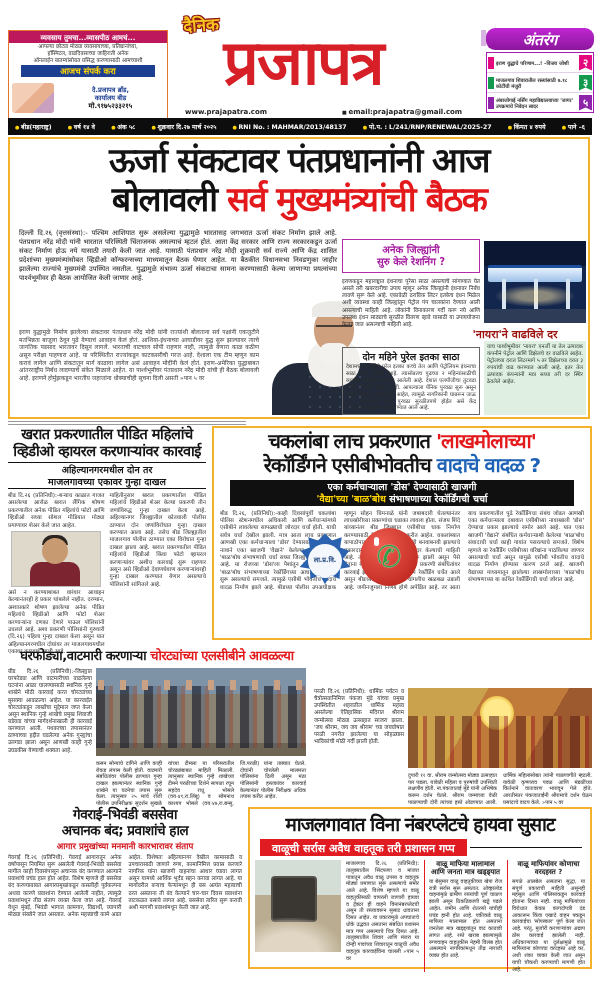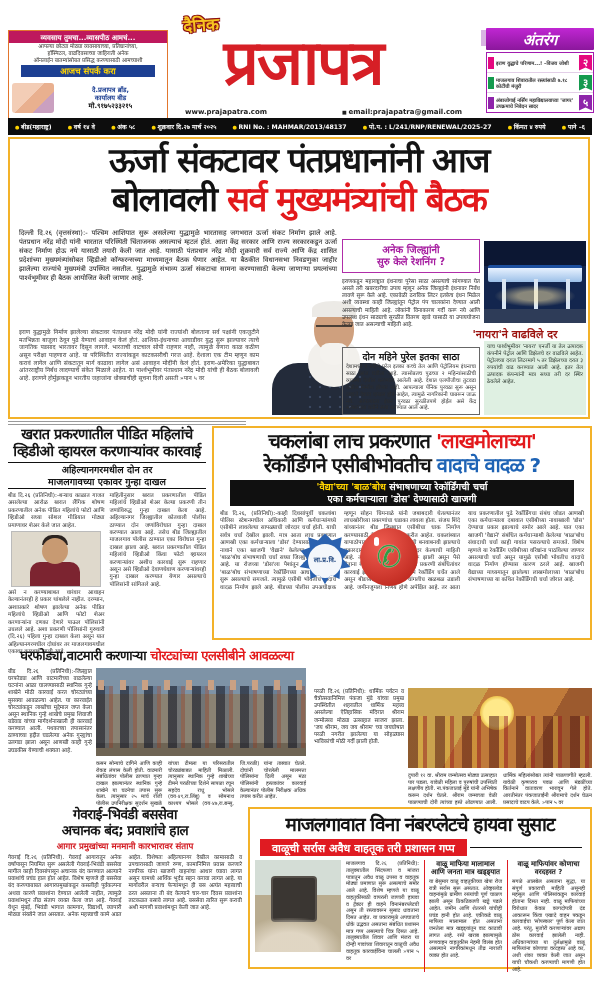--- a/index.html
+++ b/index.html
@@ -24,21 +24,21 @@
   .danik{left:183px;top:13px;color:#f7c421;background:transparent;font-size:17px;font-weight:bold;
          transform:rotate(-4deg);text-shadow:1px 1px 0 #8c1113,-1px -1px 0 #8c1113,1px -1px 0 #8c1113,-1px 1px 0 #8c1113;}
   .paper-title{left:118px;top:24px;width:370px;text-align:center;color:#d61f26;
                font-size:62px;font-weight:800;line-height:1.25;letter-spacing:-2px;}
   .site{left:185px;top:108px;font-size:7px;font-weight:bold;color:#222;}
   .mail{left:342px;top:108px;font-size:7px;font-weight:bold;color:#222;}
   .mail:before{content:"■ ";font-size:5px;}
 
   .antarang{left:486px;top:28px;width:108px;height:92px;}
   .ant-hdr{background:linear-gradient(180deg,#c026d3,#8b179c);color:#fff;font-weight:800;font-style:italic;
-           font-size:15px;text-align:center;border-radius:1px;padding:1px 0;position:relative;}
+           font-size:15px;text-align:center;border-radius:9px;padding:1px 0;position:relative;}
   .ant-hdr:before{content:"";position:absolute;left:-5px;top:2px;width:5px;height:16px;background:#d8b4e2;}
   .ant-list{border:1px solid #a21caf;background:#fff;margin-top:2px;}
   .ant-row{display:flex;align-items:center;gap:2px;border-bottom:1px solid #e3cfe8;padding:1.5px 1px;}
   .ant-row:last-child{border-bottom:none;}
   .ant-chip{width:6px;height:12px;flex:0 0 6px;}
   .ant-txt{flex:1;font-size:5px;line-height:1.2;color:#333;font-weight:bold;}
   .ant-num{flex:0 0 13px;height:16px;color:#fff;font-weight:800;font-size:10px;text-align:center;line-height:16px;
            clip-path:polygon(0 0,100% 0,100% 100%,50% 82%,0 100%);}
 
   
@@ -287,22 +287,22 @@
         <span>असे न करण्याबाबत वारंवार आवाहन केल्यानंतरही हे प्रकार थांबलेले नाहीत. दरम्यान, अशाप्रकारे शोषण झालेल्या अनेक पीडित महिलांचे व्हिडीओ आणि फोटो शेअर करणाऱ्यांना दणका देणारे पाऊल पोलिसांनी उचलले आहे. अशा प्रकरणी पोलिसांनी गुरुवारी (दि.२६) पहिला गुन्हा दाखल केला असून यात अहिल्यानगरमधील दोघांवर तर माजलगावमधील एकावर कारवाई झाली आहे.</span>
       </div>
       <div class="kh-col j">माहितीनुसार खरात प्रकरणातील पीडित महिलांचे व्हिडीओ शेअर केल्या प्रकरणी तीन जणांविरुद्ध गुन्हा दाखल केला आहे. अहिल्यानगर जिल्ह्यातील कोतवाली पोलीस ठाण्यात दोन जणांविरोधात गुन्हा दाखल करण्यात आला आहे. तसेच बीड जिल्ह्यातील माजलगाव पोलीस ठाण्यात एका विरोधात गुन्हा दाखल झाला आहे. खरात प्रकरणातील पीडित महिलांचे व्हिडीओ किंवा फोटो व्हायरल करणाऱ्यांवर अशीच कारवाई सुरू राहणार असून असे व्हिडीओ देवाणघेवाण करणाऱ्यांवरही गुन्हा दाखल करण्यात येणार असल्याचे पोलिसांनी सांगितले आहे.</div>
     </div>
   </div>
 
   <div class="abs chak">
     <div class="ch-h"><span>चकलांबा लाच प्रकरणात </span><span class="red">'लाखमोलाच्या'</span></div>
     <div class="ch-h"><span>रेकॉर्डिंगने एसीबीभोवतीच </span><span class="blue">वादाचे वादळ ?</span></div>
     <div class="ch-strip">
+      <div>एका कर्मचाऱ्याला 'डोस' देण्यासाठी खाजगी</div>
       <div><span class="yel">'वैद्या'च्या 'बाळ'बोध </span><span>संभाषणाच्या रेकॉर्डिंगची चर्चा</span></div>
-      <div>एका कर्मचाऱ्याला 'डोस' देण्यासाठी खाजगी</div>
     </div>
     <div class="ch-body j">
       <div class="badge">
         <div class="inner">ला.प्र.वि.</div>
       </div>
       <div class="phonering">
         <span class="ph">✆</span>
         <span class="mic"></span>
       </div>
       <span>बीड दि.२६, (प्रतिनिधी):-काही दिवसांपूर्वी चकलांबा पोलिस स्टेशनमधील अधिकारी आणि कर्मचाऱ्यांमध्ये एसीबीने लावलेल्या सापळ्याची जोरदार चर्चा होती. याची सर्वत्र चर्चा देखील झाली. मात्र आता लाच प्रकरणात आणखी एका कर्मचाऱ्याला 'डोस' देण्यासाठी एसीबीच्या नावाने एका खाजगी 'वैद्याने' केलेल्या लाखमोलाच्या 'बाळ'बोध संभाषणाची चर्चा सध्या जिल्ह्यात जोरात सुरू आहे. या रोजच्या 'डोस'ला पैशांतून त्या कर्मचाऱ्याने 'बाळ'बोध संभाषणाच्या रेकॉर्डिंगच्या आधारे हालचाली सुरू असल्याचे समजते. त्यामुळे एसीबी भोवतीच वादाचे वादळ निर्माण झाले आहे.</span>

